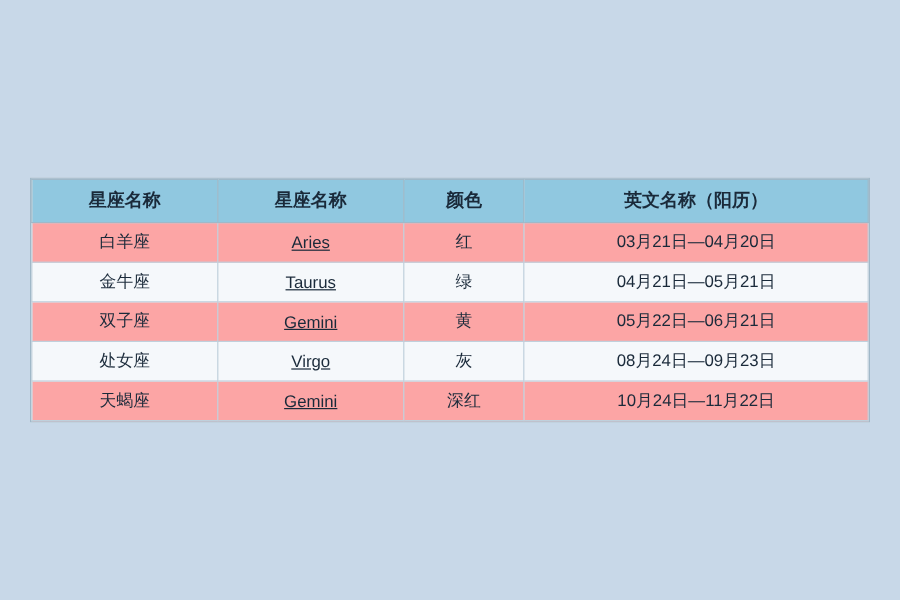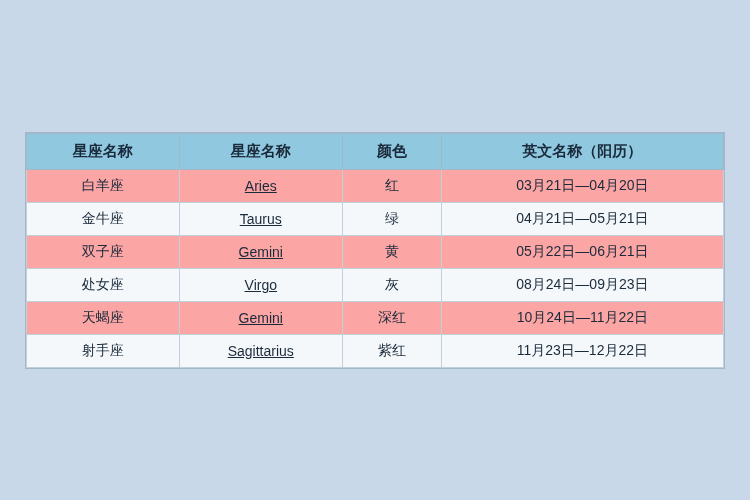--- a/index.html
+++ b/index.html
@@ -105,21 +105,15 @@
           <td>Virgo</td>
           <td>灰</td>
           <td>08月24日—09月23日</td>
         </tr>
         <tr>
           <td>天蝎座</td>
           <td>Gemini</td>
           <td>深红</td>
           <td>10月24日—11月22日</td>
         </tr>
-        <tr>
-          <td>射手座</td>
-          <td>Sagittarius</td>
-          <td>紫红</td>
-          <td>11月23日—12月22日</td>
-        </tr>
       </tbody>
   </table>
 </div>
 
 </body></html>

